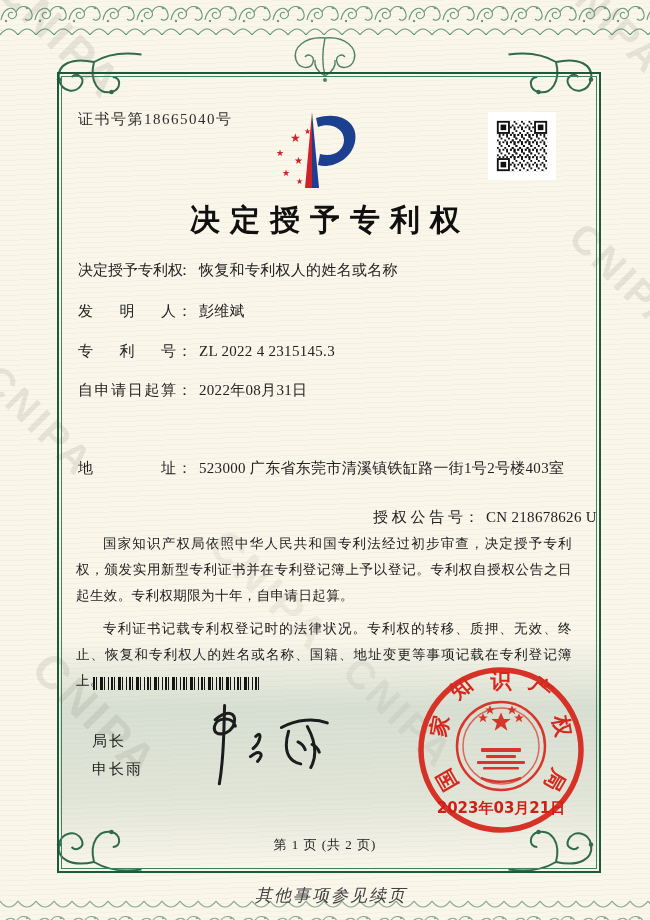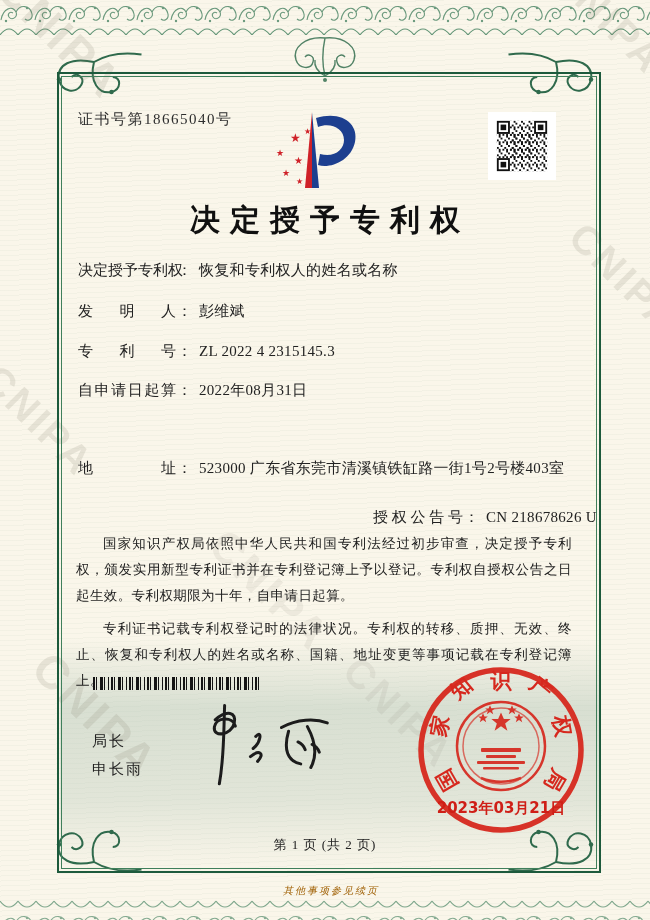--- a/index.html
+++ b/index.html
@@ -30,22 +30,22 @@
       color:#1c1c1c;letter-spacing:0.4px;text-align:justify;}
   .paras p{margin:0 0 7px 0;text-indent:2em;}
   .barcode{position:absolute;left:93px;top:677px;width:168px;height:13px;
       background:repeating-linear-gradient(90deg,#141414 0 2px,transparent 2px 3px,#141414 3px 4px,
       transparent 4px 7px,#141414 7px 10px,transparent 10px 11px,#141414 11px 12px,transparent 12px 15px,
       #141414 15px 16px,transparent 16px 18px);}
   .director{position:absolute;left:92px;top:727px;font-size:15px;line-height:28px;color:#1f1f1f;letter-spacing:2px;}
   .sign{position:absolute;left:188px;top:698px;transform:rotate(-2deg);}
   .seal{position:absolute;left:411px;top:660px;}
   .pageinfo{position:absolute;left:0;right:0;top:836px;text-align:center;font-size:13px;color:#222;letter-spacing:1px;}
-  .cont{position:absolute;left:12px;right:0;top:884px;text-align:center;font-size:10px;font-style:italic;
-      color:#a16207;letter-spacing:2px;}
+  .cont{position:absolute;left:12px;right:0;top:884px;text-align:center;font-size:17px;font-style:italic;
+      color:#404040;letter-spacing:2px;}
 </style>
 </head>
 <body>
 
 <div class="page">
 
   <div class="waves"></div>
   <div class="tintband"></div>
 
   <svg class="ornament" width="650" height="920" viewBox="0 0 650 920">

